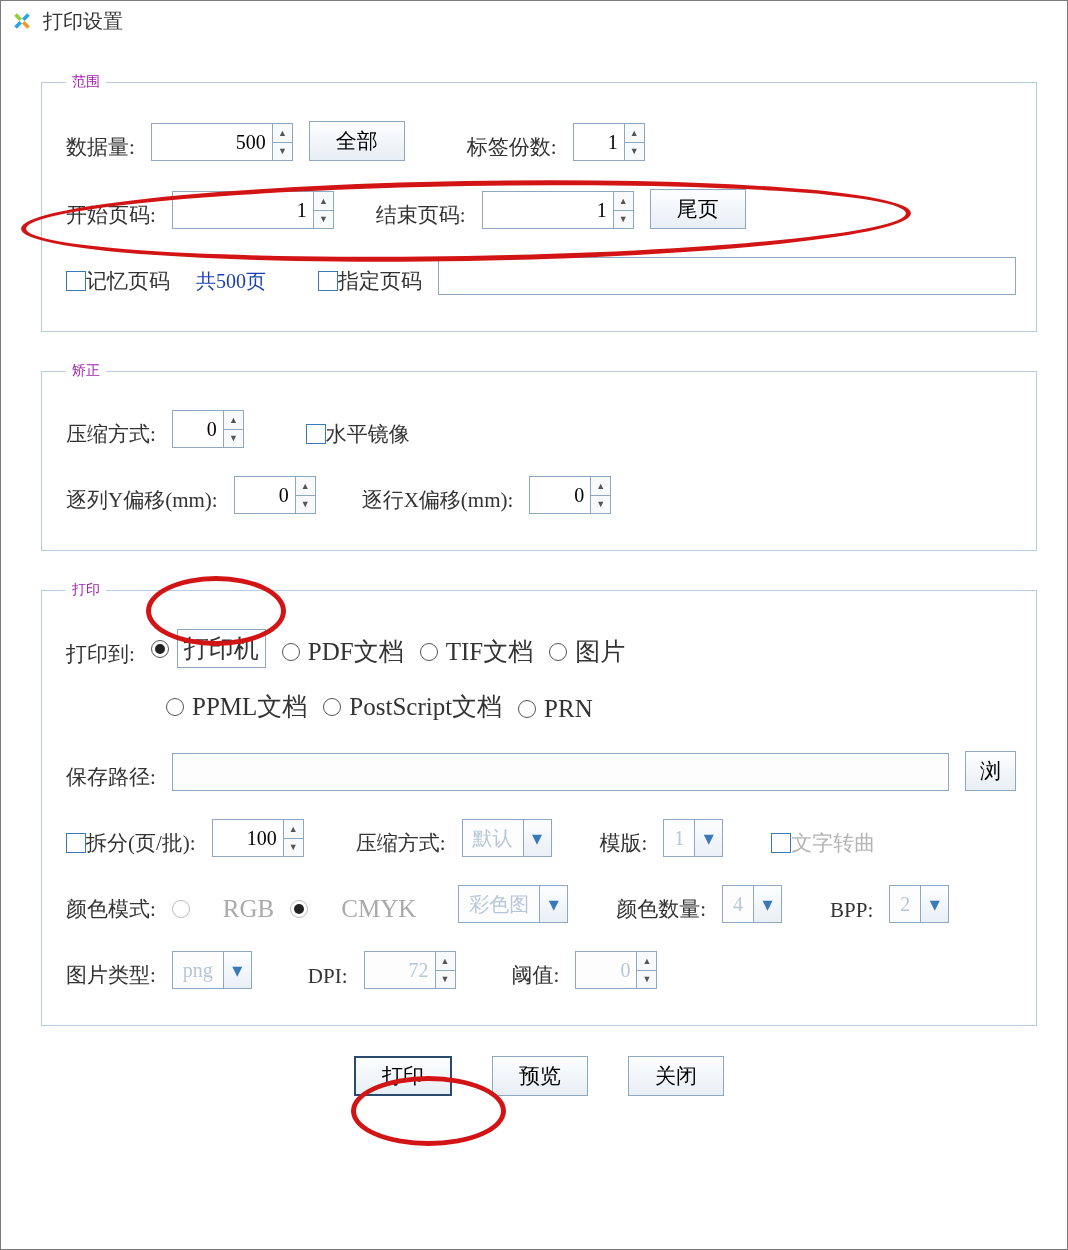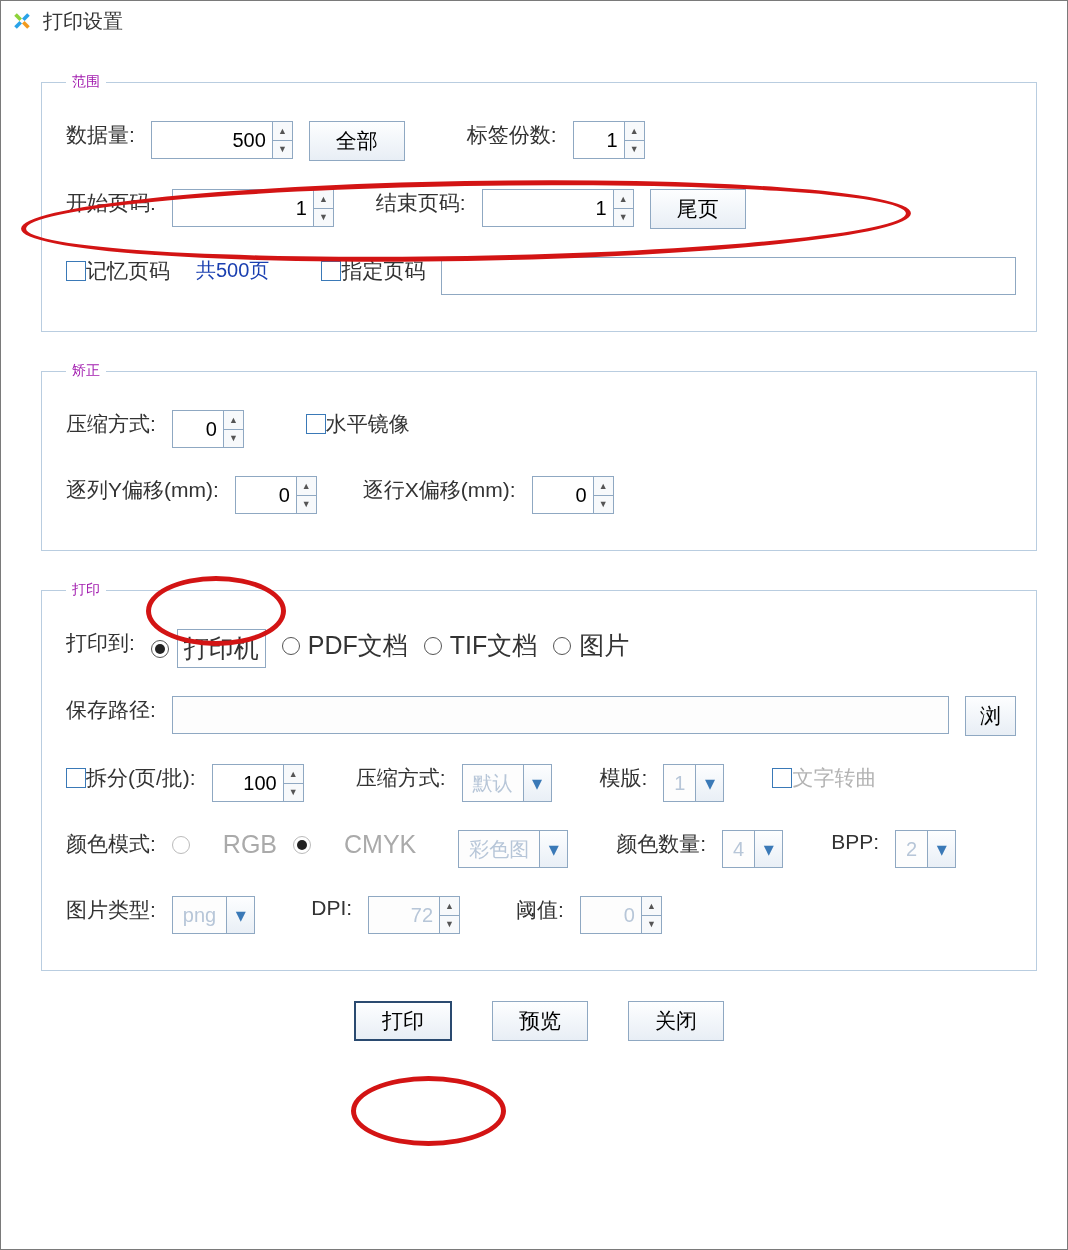--- a/index.html
+++ b/index.html
@@ -13,20 +13,21 @@
     height: 1250px;
     overflow: hidden;
     position: relative;
   }
   .window {
     background: #fff;
     border: 1px solid #7a7a7a;
     width: 100%;
     height: 100%;
     position: relative;
+    font-family: Liberation Serif, serif;
   }
   .title-bar {
     height: 40px;
     display: flex;
     align-items: center;
     padding: 4px 10px;
     gap: 10px;
     background: #fff;
   }
   .app-icon {
@@ -47,21 +48,21 @@
   }
   fieldset.group > legend {
     padding: 0 6px;
     color: #a21caf;
     font-size: 14px;
     margin-top: 31px;
   }
 
   .row {
     display: flex;
-    align-items: flex-start;
+    align-items: flex-end;
     gap: 16px;
     margin: 10px 0 28px 0;
     flex-wrap: wrap;
   }
   .row.tight { margin: 6px 0 8px 0; }
 
   .lbl { font-size: 21px; color: #333; white-space: nowrap; }
 
   .spin {
     display: inline-flex;
@@ -307,20 +308,34 @@
         <label class="radio">
           <span class="dot"></span>
           <span>TIF文档</span>
         </label>
         <label class="radio">
           <span class="dot"></span>
           <span>图片</span>
         </label>
       </div>
 
+      <div class="row" style="margin-top:-6px;padding-left:100px">
+        <label class="radio">
+          <span class="dot"></span>
+          <span>PPML文档</span>
+        </label>
+        <label class="radio">
+          <span class="dot"></span>
+          <span>PostScript文档</span>
+        </label>
+        <label class="radio">
+          <span class="dot"></span>
+          <span>PRN</span>
+        </label>
+      </div>
 
       <div class="row">
         <span class="lbl">保存路径:</span>
         <input class="txt disabled" style="flex: 1 1 0%;" disabled="" value="">
         <button class="btn" style="padding:0 14px">浏</button>
       </div>
 
       <div class="row">
         <label class="chk">
           <span class="box"></span>

